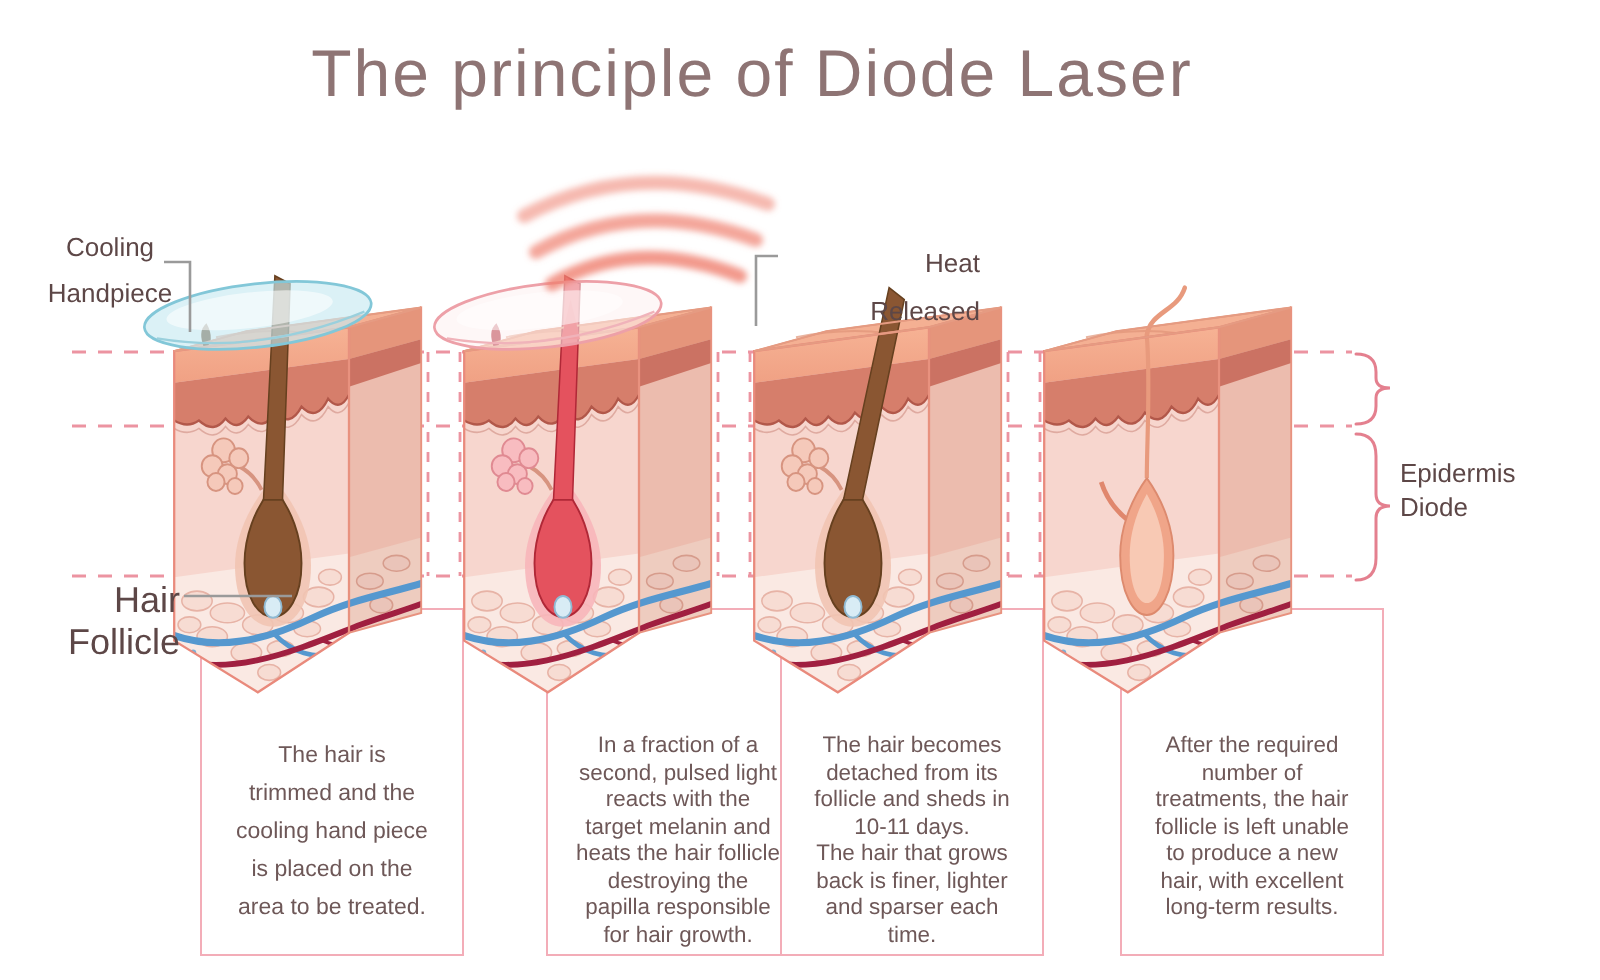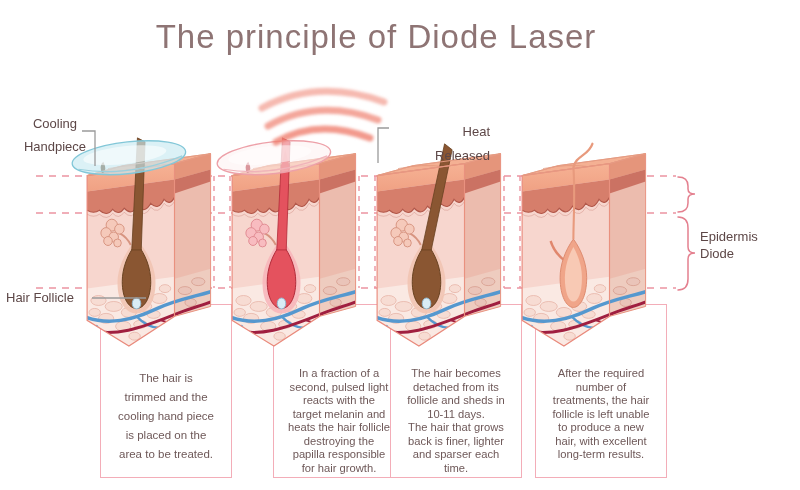--- a/index.html
+++ b/index.html
@@ -8,28 +8,28 @@
   .title{position:absolute;top:18px;left:16px;width:720px;text-align:center;
          font-size:33px;font-weight:400;letter-spacing:1px;color:#8e7474;}
   .bg-lines,.overlay{position:absolute;top:0;left:0;width:800px;height:490px;pointer-events:none;}
   .bg-lines{z-index:1;}
   .overlay{z-index:5;}
   .desc-box{position:absolute;top:304px;width:132px;height:174px;background:#fff;
             border:1px solid #f3adb8;z-index:2;box-sizing:border-box;}
   .desc-box p{margin:62px 4px 0 4px;text-align:center;font-size:11.2px;line-height:13.5px;
               color:#6e5858;white-space:pre-line;}
   .desc-box.lh-big p{margin-top:64px;line-height:19px;font-size:11.5px;}
-  .box-1{left:100px;} .box-2{left:245px;margin-left:28px;} .box-3{left:390px;} .box-4{left:535px;}
+  .box-1{left:100px;} .box-2{left:245px;margin-left:28px;} .box-3{left:390px;} .box-4{left:560px;}
   .panel{position:absolute;top:122px;width:152px;height:238px;z-index:3;}
   .panel-1{left:70px;} .panel-2{left:215px;} .panel-3{left:360px;} .panel-4{left:505px;}
   .heat-waves{position:absolute;left:252px;top:80px;width:140px;height:80px;z-index:4;}
   .lbl{position:absolute;color:#5d4747;font-size:13px;z-index:6;white-space:pre-line;}
   .lbl-cooling{left:12px;top:112px;width:86px;text-align:center;line-height:23px;}
   .lbl-heat{left:412px;top:120px;width:78px;text-align:right;line-height:24px;}
-  .lbl-hairf{left:6px;top:290px;width:84px;text-align:left;font-size:13px;}
+  .lbl-hairf{left:6px;top:290px;width:84px;text-align:right;font-size:18px;}
   .lbl-epidermis{left:700px;top:187px;margin-top:42px;}
   .lbl-dermis{left:700px;top:246px;}
 </style>
 </head>
 <body>
 
 <div class="stage">
 
   <div class="title">The principle of Diode Laser</div>
 

